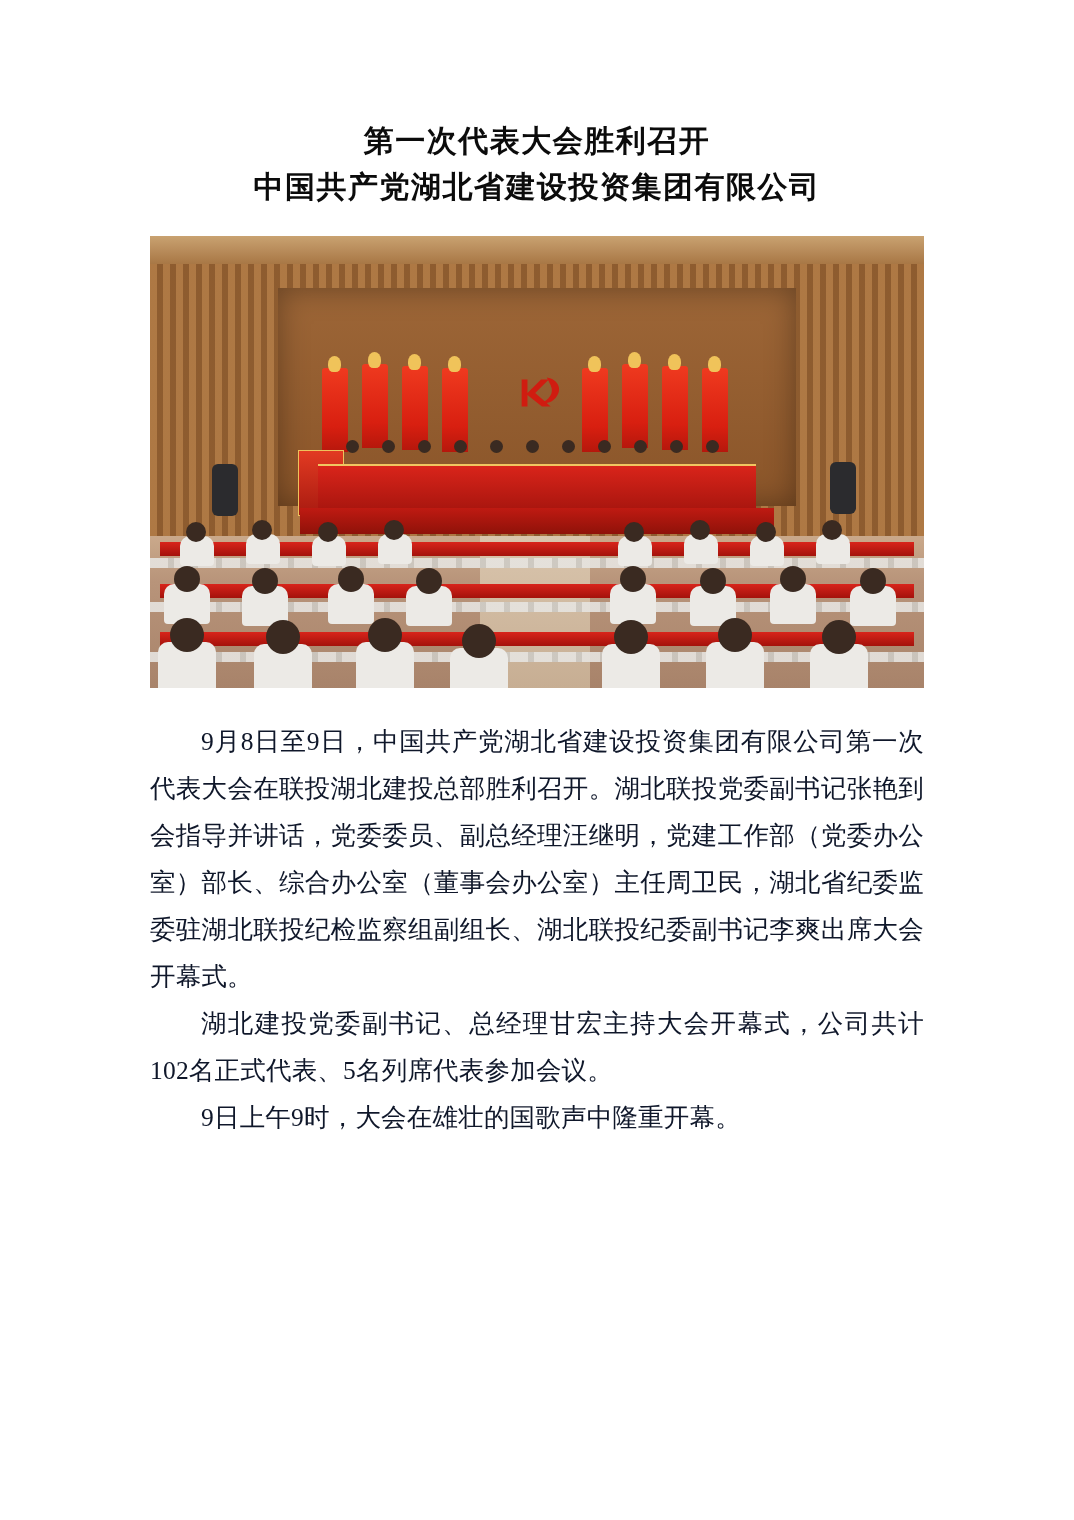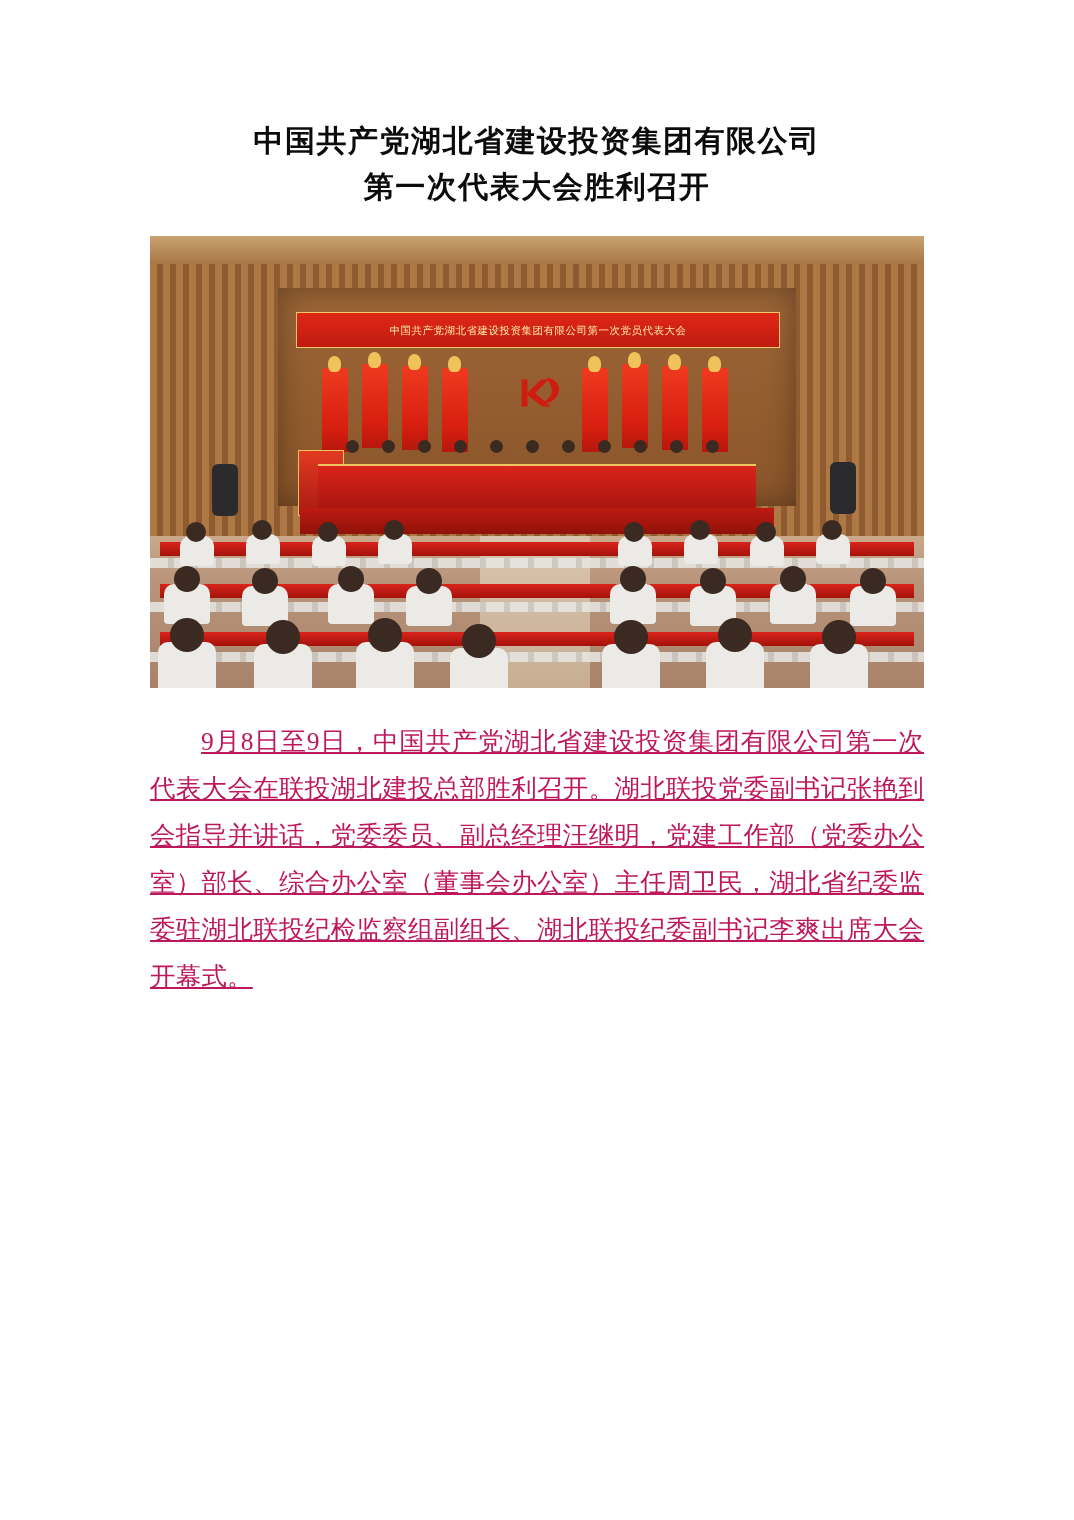--- a/index.html
+++ b/index.html
@@ -162,22 +162,21 @@
     border-radius: 6px;
   }
 
   
   .article {
     margin-top: 30px;
     font-size: 25.5px;
     line-height: 47px;
     letter-spacing: .2px;
     text-align: justify;
-    color: #be185d;
-    text-decoration: underline;
+    color: #0f172a;
   }
   .article p {
     margin: 0;
     text-indent: 2em;
   }
   .page-number {
     position: absolute;
     left: 0; right: 0;
     bottom: 62px;
     text-align: center;
@@ -185,31 +184,30 @@
     letter-spacing: 3px;
     color: #111;
   }
 </style>
 </head>
 <body>
 
 <div class="page">
 
   <div class="title-block">
+    <div class="title-line">第一次代表大会胜利召开</div>
     <div class="title-line">中国共产党湖北省建设投资集团有限公司</div>
-    <div class="title-line">第一次代表大会胜利召开</div>
   </div>
 
   <div class="photo-wrap">
     <div class="hall-wall"></div>
     <div class="slats"></div>
     <div class="ceiling"></div>
     <div class="back-panel"></div>
 
-    <div class="banner">中国共产党湖北省建设投资集团有限公司第一次党员代表大会</div>
 
     <div class="flag" style="left:172px; top:132px;"></div>
     <div class="flag" style="left:212px; top:128px;"></div>
     <div class="flag" style="left:252px; top:130px;"></div>
     <div class="flag" style="left:292px; top:132px;"></div>
 
     <div class="emblem">
       <svg viewBox="0 0 60 60" width="58" height="58">
         <path d="M10 44 L10 16 L16 16 L16 30 L30 16 L38 16 L24 30 L40 44 L31 44 L16 32 L16 44 Z" fill="#d01c10"></path>
         <path d="M36 14 C48 16 52 26 46 34 C42 40 34 42 30 40 C38 38 44 30 40 22 Z" fill="#d01c10"></path>
@@ -295,15 +293,17 @@
     <div class="body-w" style="left:452px; top:408px; width:58px; height:48px;"></div>
     <div class="head" style="left:464px; top:384px; width:34px; height:34px;"></div>
     <div class="body-w" style="left:556px; top:406px; width:58px; height:50px;"></div>
     <div class="head" style="left:568px; top:382px; width:34px; height:34px;"></div>
     <div class="body-w" style="left:660px; top:408px; width:58px; height:48px;"></div>
     <div class="head" style="left:672px; top:384px; width:34px; height:34px;"></div>
   </div>
 
   <div class="article">
     <p>9月8日至9日，中国共产党湖北省建设投资集团有限公司第一次代表大会在联投湖北建投总部胜利召开。湖北联投党委副书记张艳到会指导并讲话，党委委员、副总经理汪继明，党建工作部（党委办公室）部长、综合办公室（董事会办公室）主任周卫民，湖北省纪委监委驻湖北联投纪检监察组副组长、湖北联投纪委副书记李爽出席大会开幕式。</p>
+    <p>湖北建投党委副书记、总经理甘宏主持大会开幕式，公司共计102名正式代表、5名列席代表参加会议。</p>
+    <p>9日上午9时，大会在雄壮的国歌声中隆重开幕。</p>
   </div>
 
 </div>
 
 </body></html>

